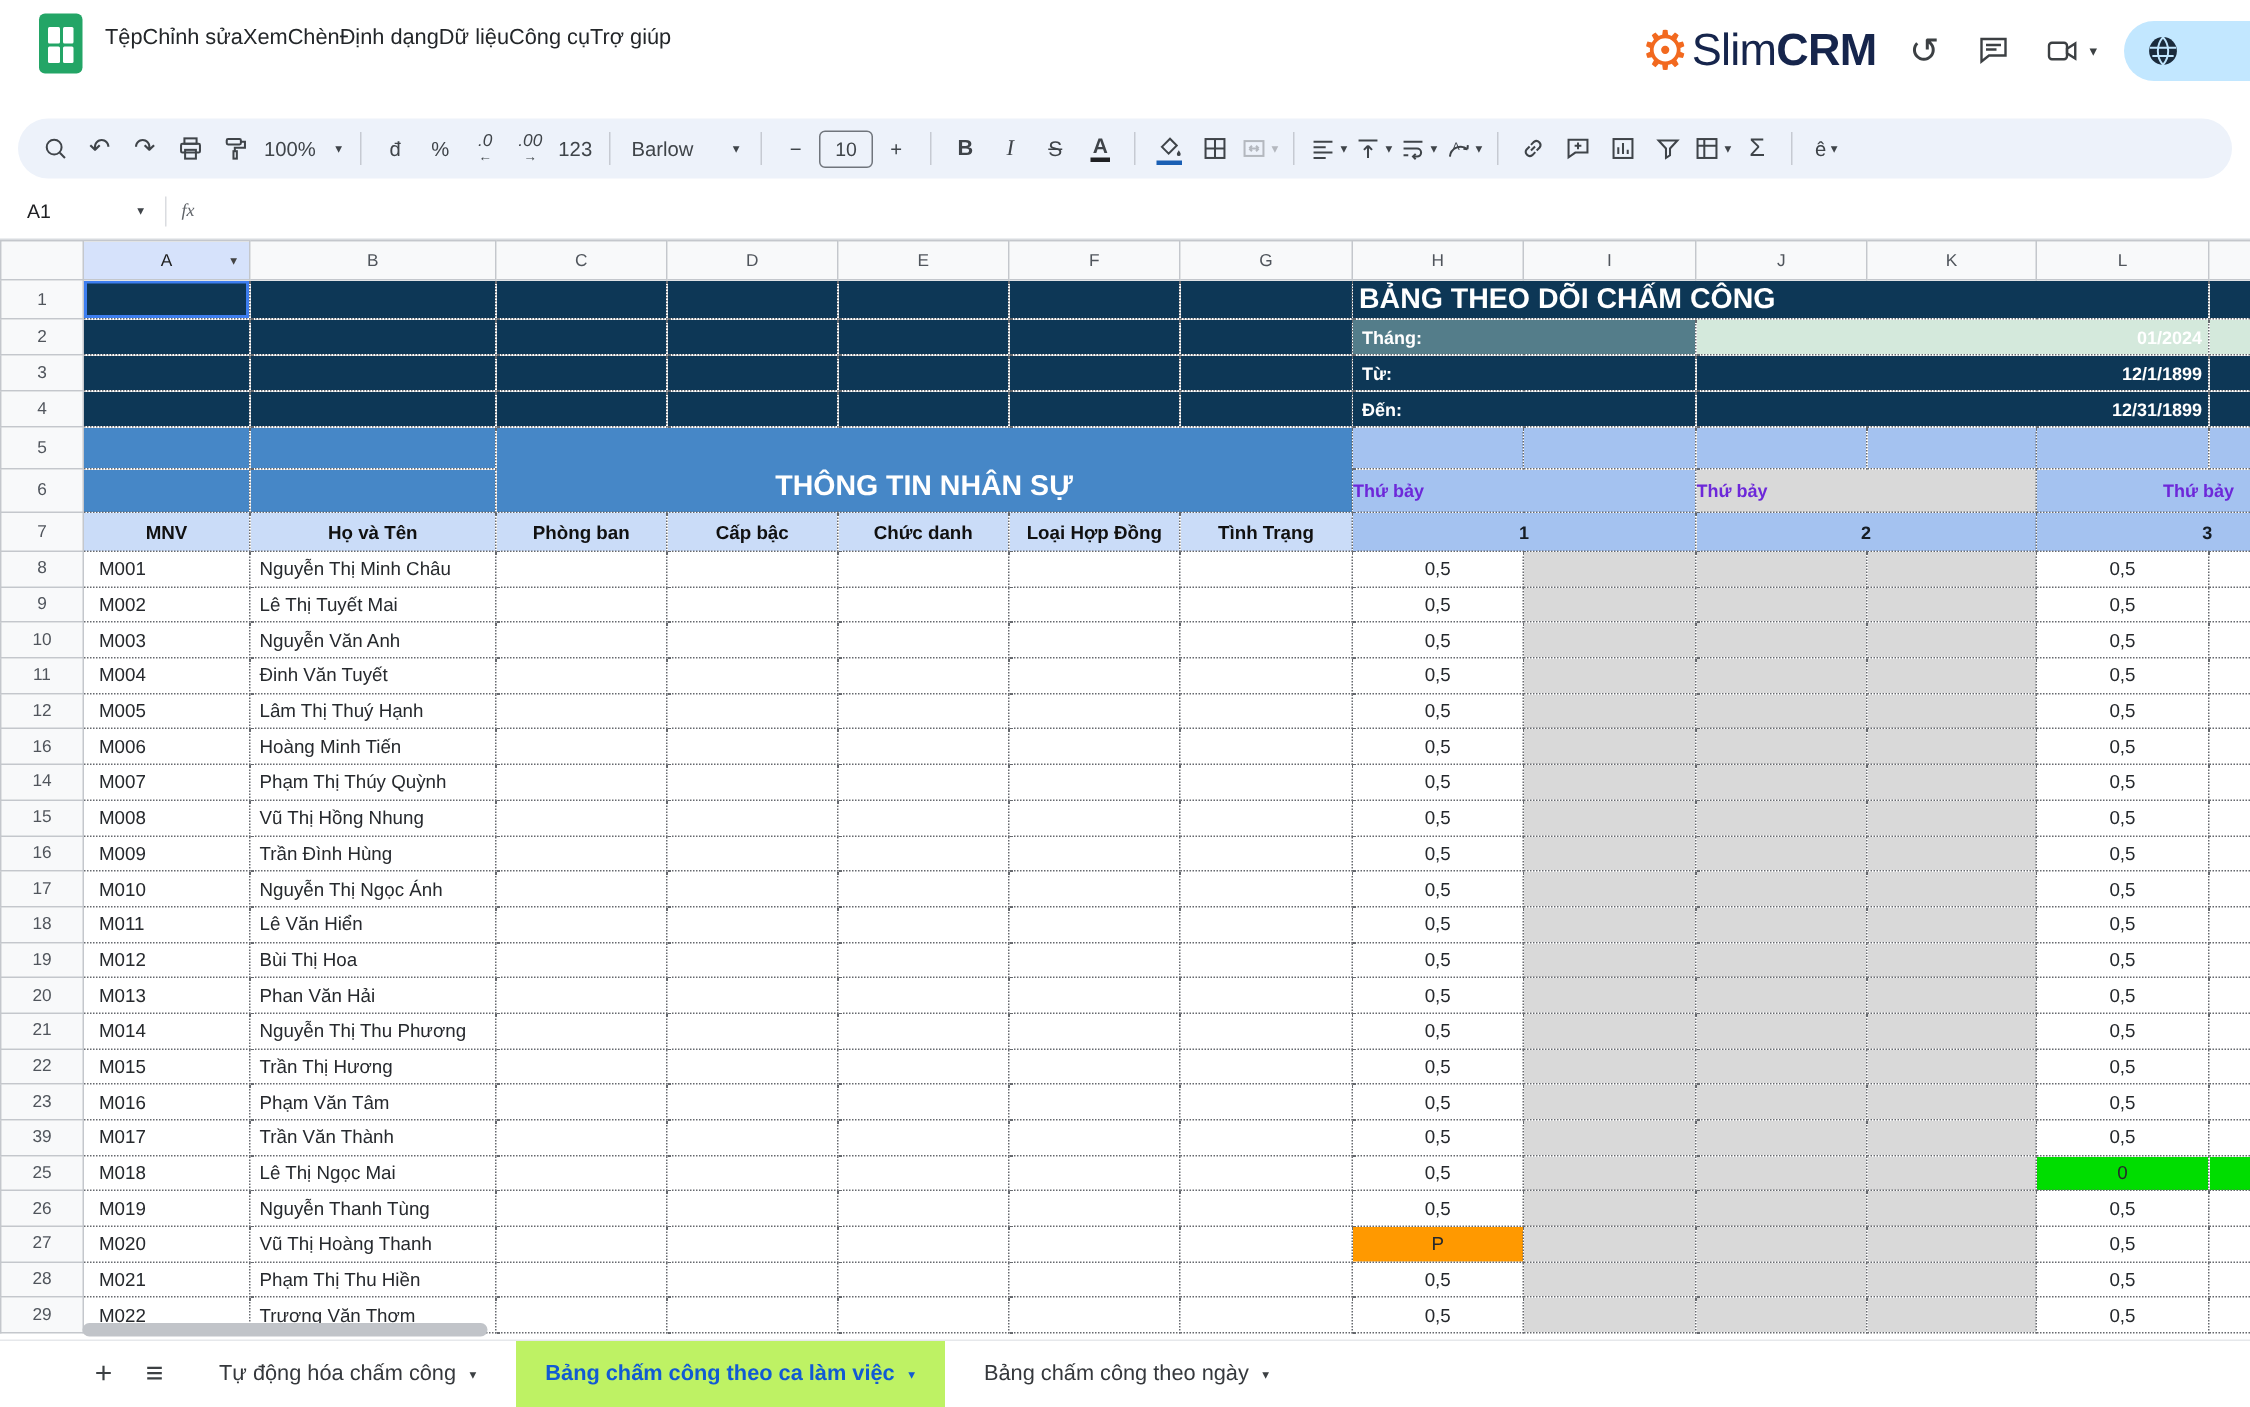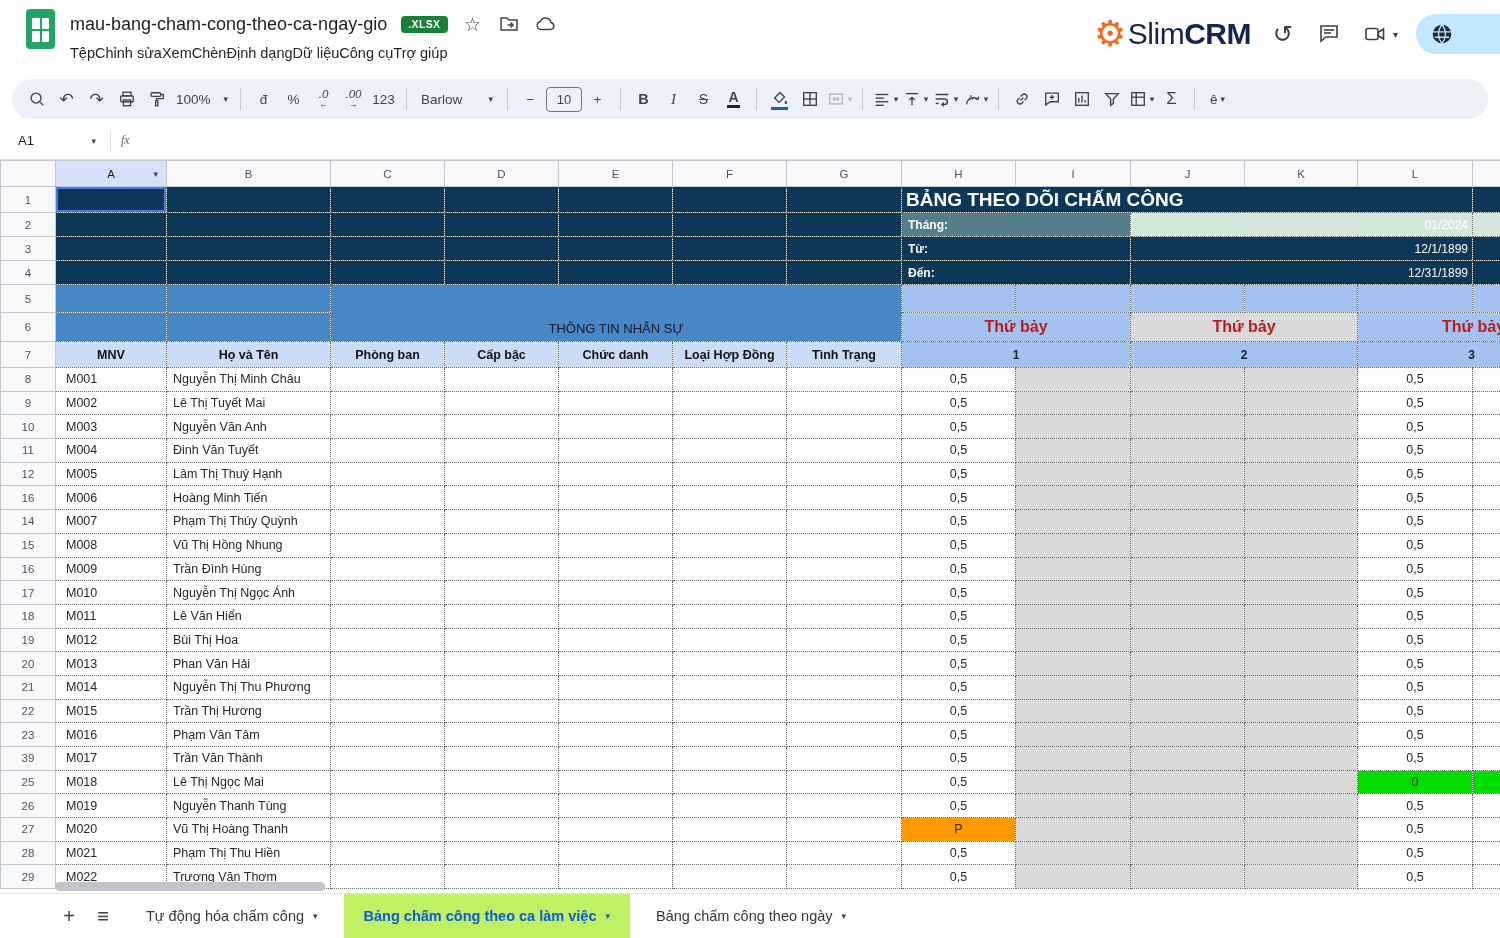--- a/index.html
+++ b/index.html
@@ -73,23 +73,23 @@
   .sheet .ch.sel .colcaret{position:absolute;right:8px;top:50%;transform:translateY(-50%);font-size:9px;color:#444}
   td.navy{background:var(--navy)}
   td.teal{background:var(--teal)}
   td.lgreen{background:var(--lg)}
   td.blue{background:var(--blue)}
   td.peri{background:var(--peri)}
   td.graycell{background:var(--gray)}
   td.gray{background:var(--gray)}
   td.ttl{color:#fff;font-weight:700;font-size:19px;text-align:left;padding-left:4px;background:var(--navy)}
   td.lbl{color:#fff;font-weight:700;font-size:12px;text-align:left;padding-left:6px}
-  td.rval{color:#fff;font-weight:400;font-size:12px;text-align:right;padding-right:4px}
-  td.info{color:#0f172a;font-weight:400;font-size:13px;text-align:center;vertical-align:bottom;padding-bottom:5px}
-  td.day{font-weight:700;font-size:16px;text-align:center;color:#b91c1c}
+  td.rval{color:#fff;font-weight:700;font-size:12px;text-align:right;padding-right:4px}
+  td.info{color:#ffffff;font-weight:700;font-size:19px;text-align:center;vertical-align:bottom;padding-bottom:5px}
+  td.day{font-weight:700;font-size:12px;color:#6d28d9}
   td.daym{padding-left:84px}
   td.num{font-weight:700;font-size:12px;text-align:center;color:#151c24}
   td.ph{font-weight:700;font-size:12.5px;text-align:center;background:var(--lblue);color:#111}
   tbody.data tr{height:23.7px}
   tbody.data td{font-size:12.5px;color:#26292d}
   td.id{padding-left:10px}
   td.nm{padding-left:6px}
   td.val{text-align:center;color:#333}
   td.orange{background:var(--orange)}
   td.green{background:var(--green)}
@@ -114,36 +114,20 @@
   <header class="chrome">
     <div class="gsheet">
         <div class="grid2">
           <b></b>
           <b></b>
           <b></b>
           <b></b>
         </div>
       </div>
     <div class="title-block">
-      <div class="title-row">
-        <span class="doc-title">mau-bang-cham-cong-theo-ca-ngay-gio</span>
-        <span class="badge">.XLSX</span>
-        <span class="tico">☆</span>
-        <span class="tico">
-          <svg viewBox="0 0 20 20" width="20" height="20">
-              <path d="M2 4h6l2 2h8v10H2z"></path>
-              <path d="M8.5 11h5M11.5 8.5L14 11l-2.5 2.5"></path>
-            </svg>
-        </span>
-        <span class="tico">
-          <svg viewBox="0 0 20 20" width="20" height="20">
-              <path d="M6 15.5a4 4 0 0 1-.6-7.9A5.5 5.5 0 0 1 16 8.6a3.5 3.5 0 0 1-.3 6.9z"></path>
-            </svg>
-        </span>
-      </div>
       <nav class="menubar">
         <span>Tệp</span>
         <span>Chỉnh sửa</span>
         <span>Xem</span>
         <span>Chèn</span>
         <span>Định dạng</span>
         <span>Dữ liệu</span>
         <span>Công cụ</span>
         <span>Trợ giúp</span>
       </nav>

